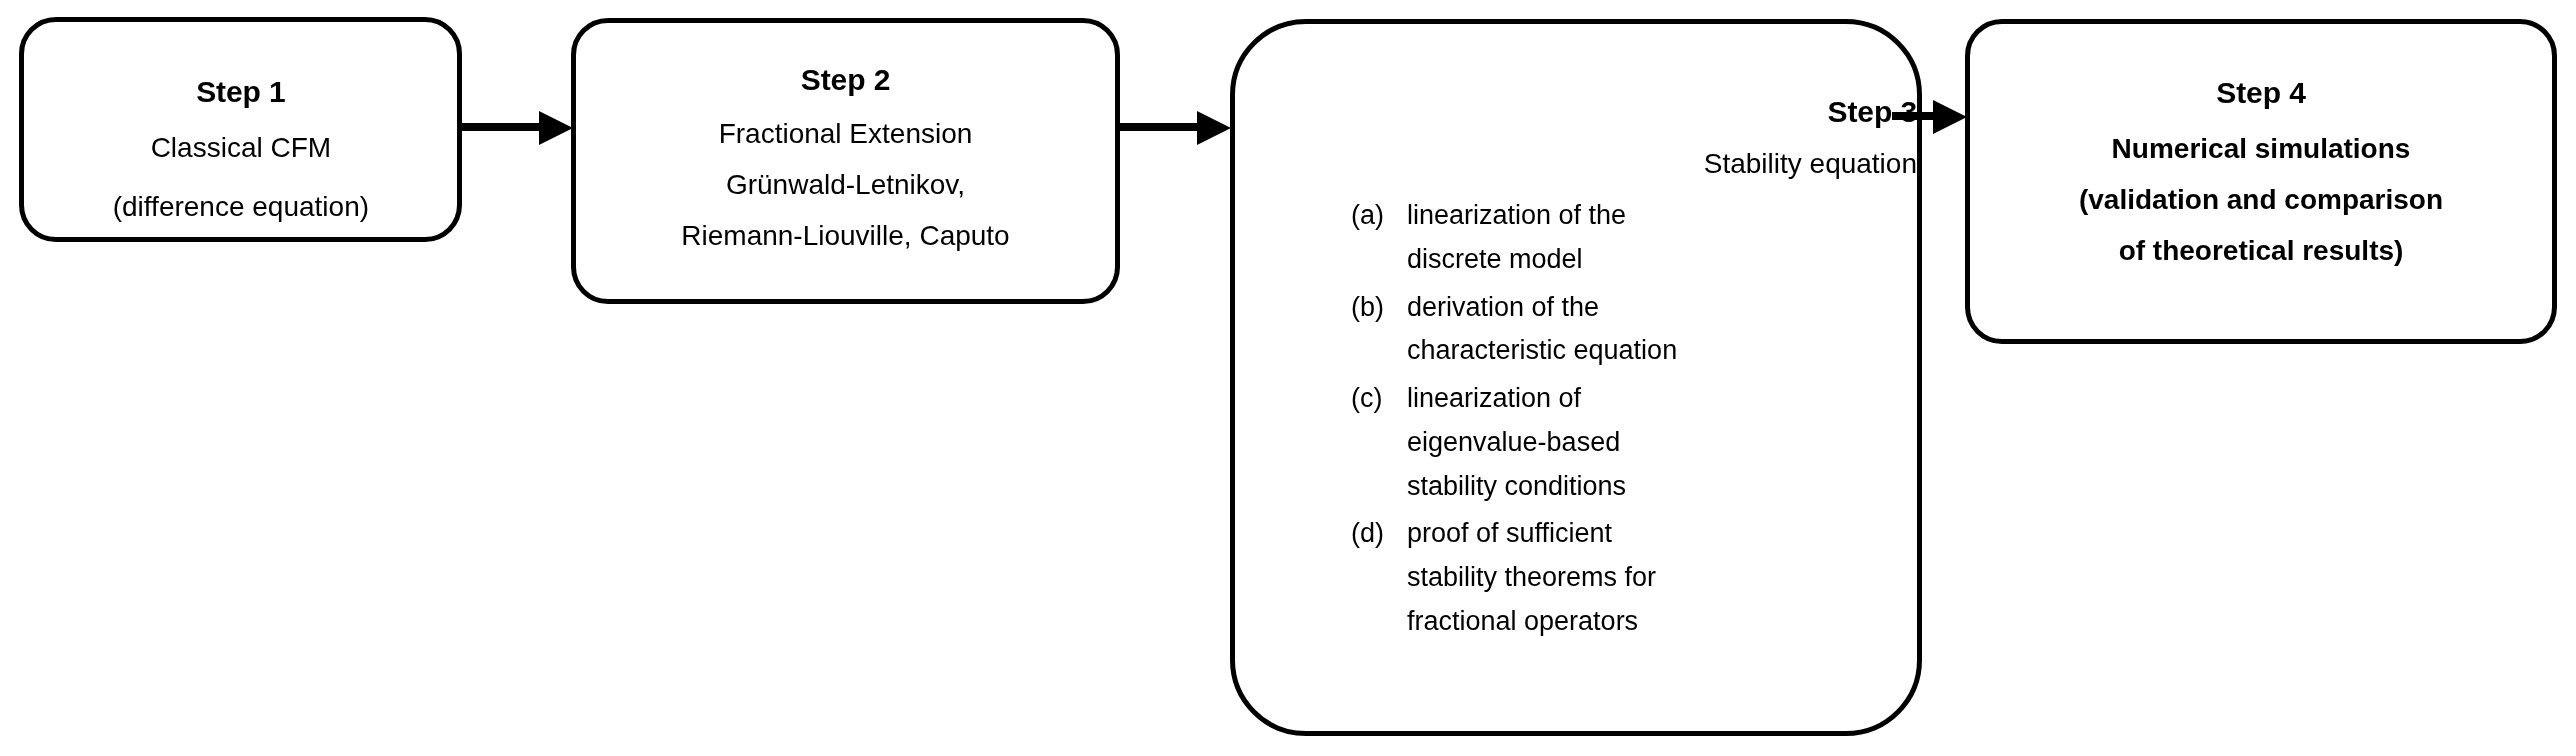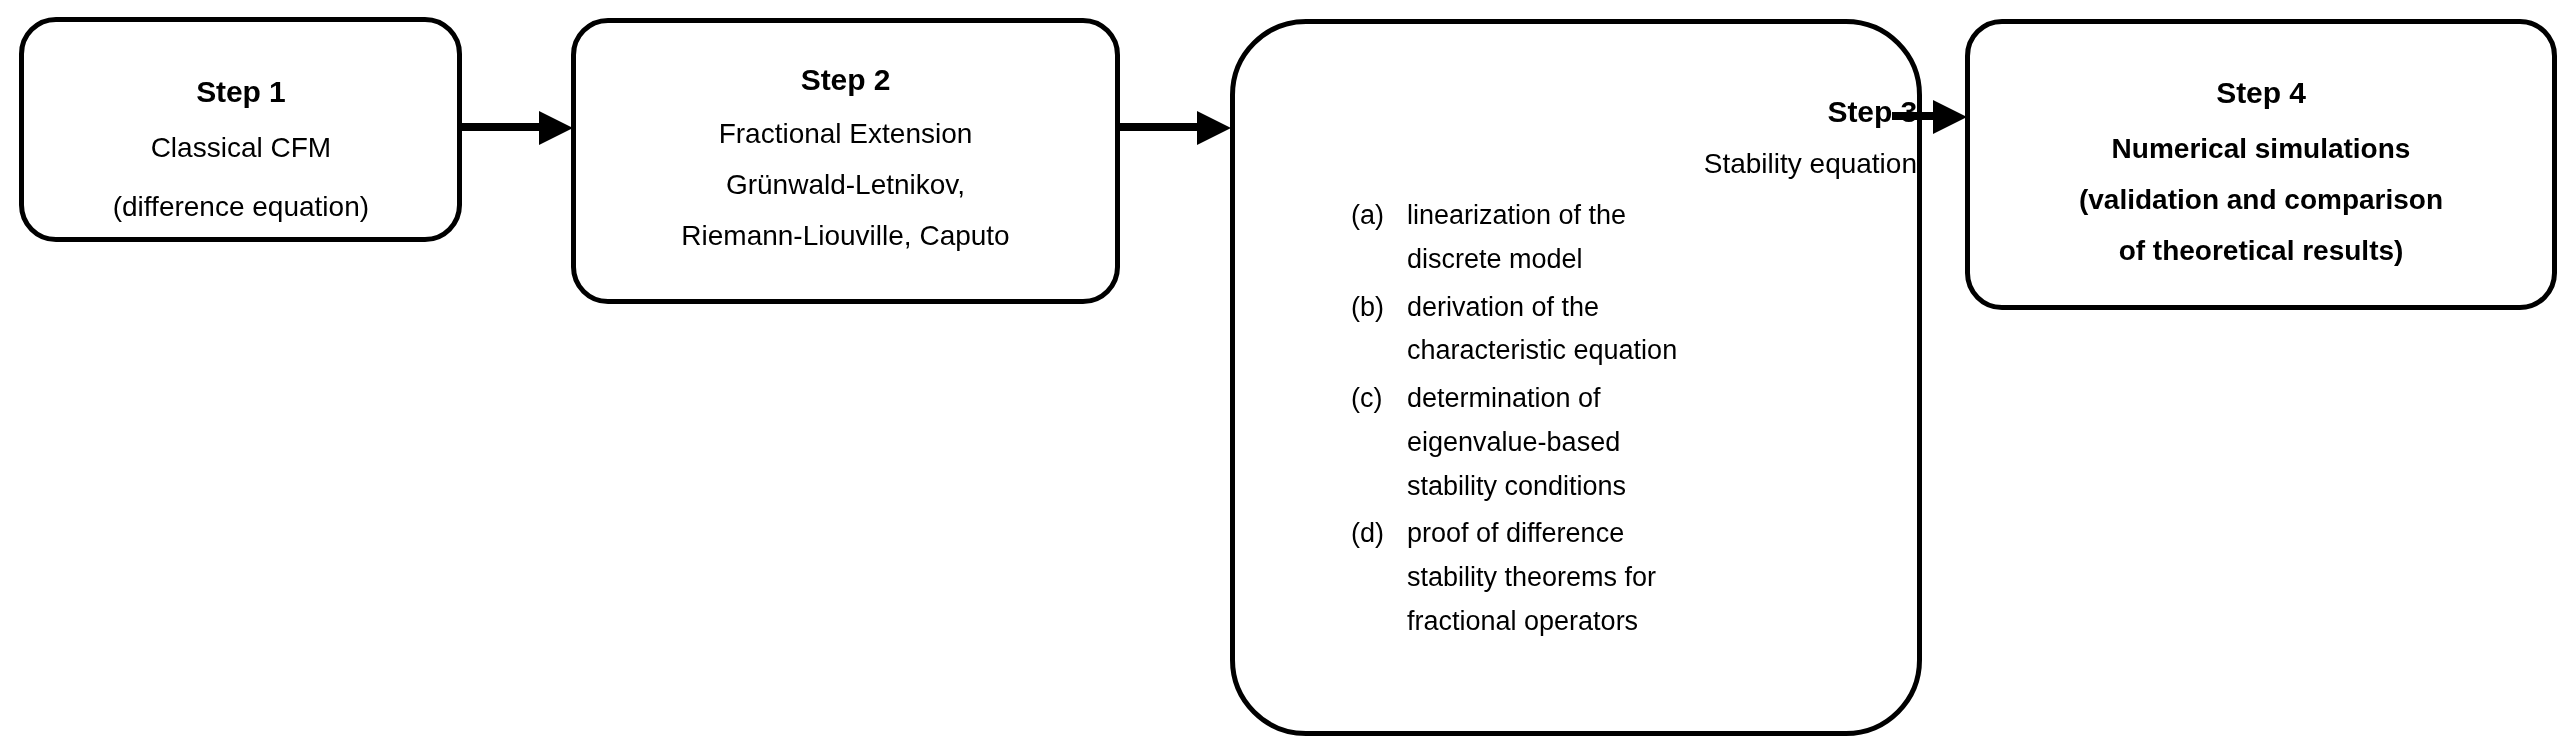--- a/index.html
+++ b/index.html
@@ -31,21 +31,21 @@
     display: flex;
     flex-direction: column;
     align-items: center;
     justify-content: flex-start;
   }
 
   
   .node.n1 { left: 19.4px;   top: 17.4px;  width: 443px;  height: 225px;  border-radius: 37px; }
   .node.n2 { left: 571px;  top: 18px;  width: 549px;  height: 286px;  border-radius: 37px; }
   .node.n3 { left: 1230px; top: 19.4px;  width: 692px; height: 717px; border-radius: 76px; }
-  .node.n4 { left: 1965px; top: 19.4px;  width: 592px;  height: 291px;  border-radius: 37px; }
+  .node.n4 { left: 1965px; top: 19.4px;  width: 592px;  height: 325px;  border-radius: 37px; }
 
   .node-inner {
     width: 100%;
     display: flex;
     flex-direction: column;
     align-items: center;
   }
 
   .node-title {
     font-weight: bold;
@@ -202,30 +202,30 @@
           <div class="substep-marker">(b)</div>
           <div class="substep-text">
             <span class="sline">derivation of the</span>
             <span class="sline">characteristic equation</span>
           </div>
         </div>
 
         <div class="substep">
           <div class="substep-marker">(c)</div>
           <div class="substep-text">
-            <span class="sline">determination of</span>
+            <span class="sline">linearization of</span>
             <span class="sline">eigenvalue-based</span>
             <span class="sline">stability conditions</span>
           </div>
         </div>
 
         <div class="substep">
           <div class="substep-marker">(d)</div>
           <div class="substep-text">
-            <span class="sline">proof of difference</span>
+            <span class="sline">proof of sufficient</span>
             <span class="sline">stability theorems for</span>
             <span class="sline">fractional operators</span>
           </div>
         </div>
 
       </div>
     </div>
   </div>
 
   <div class="arrow a3">

